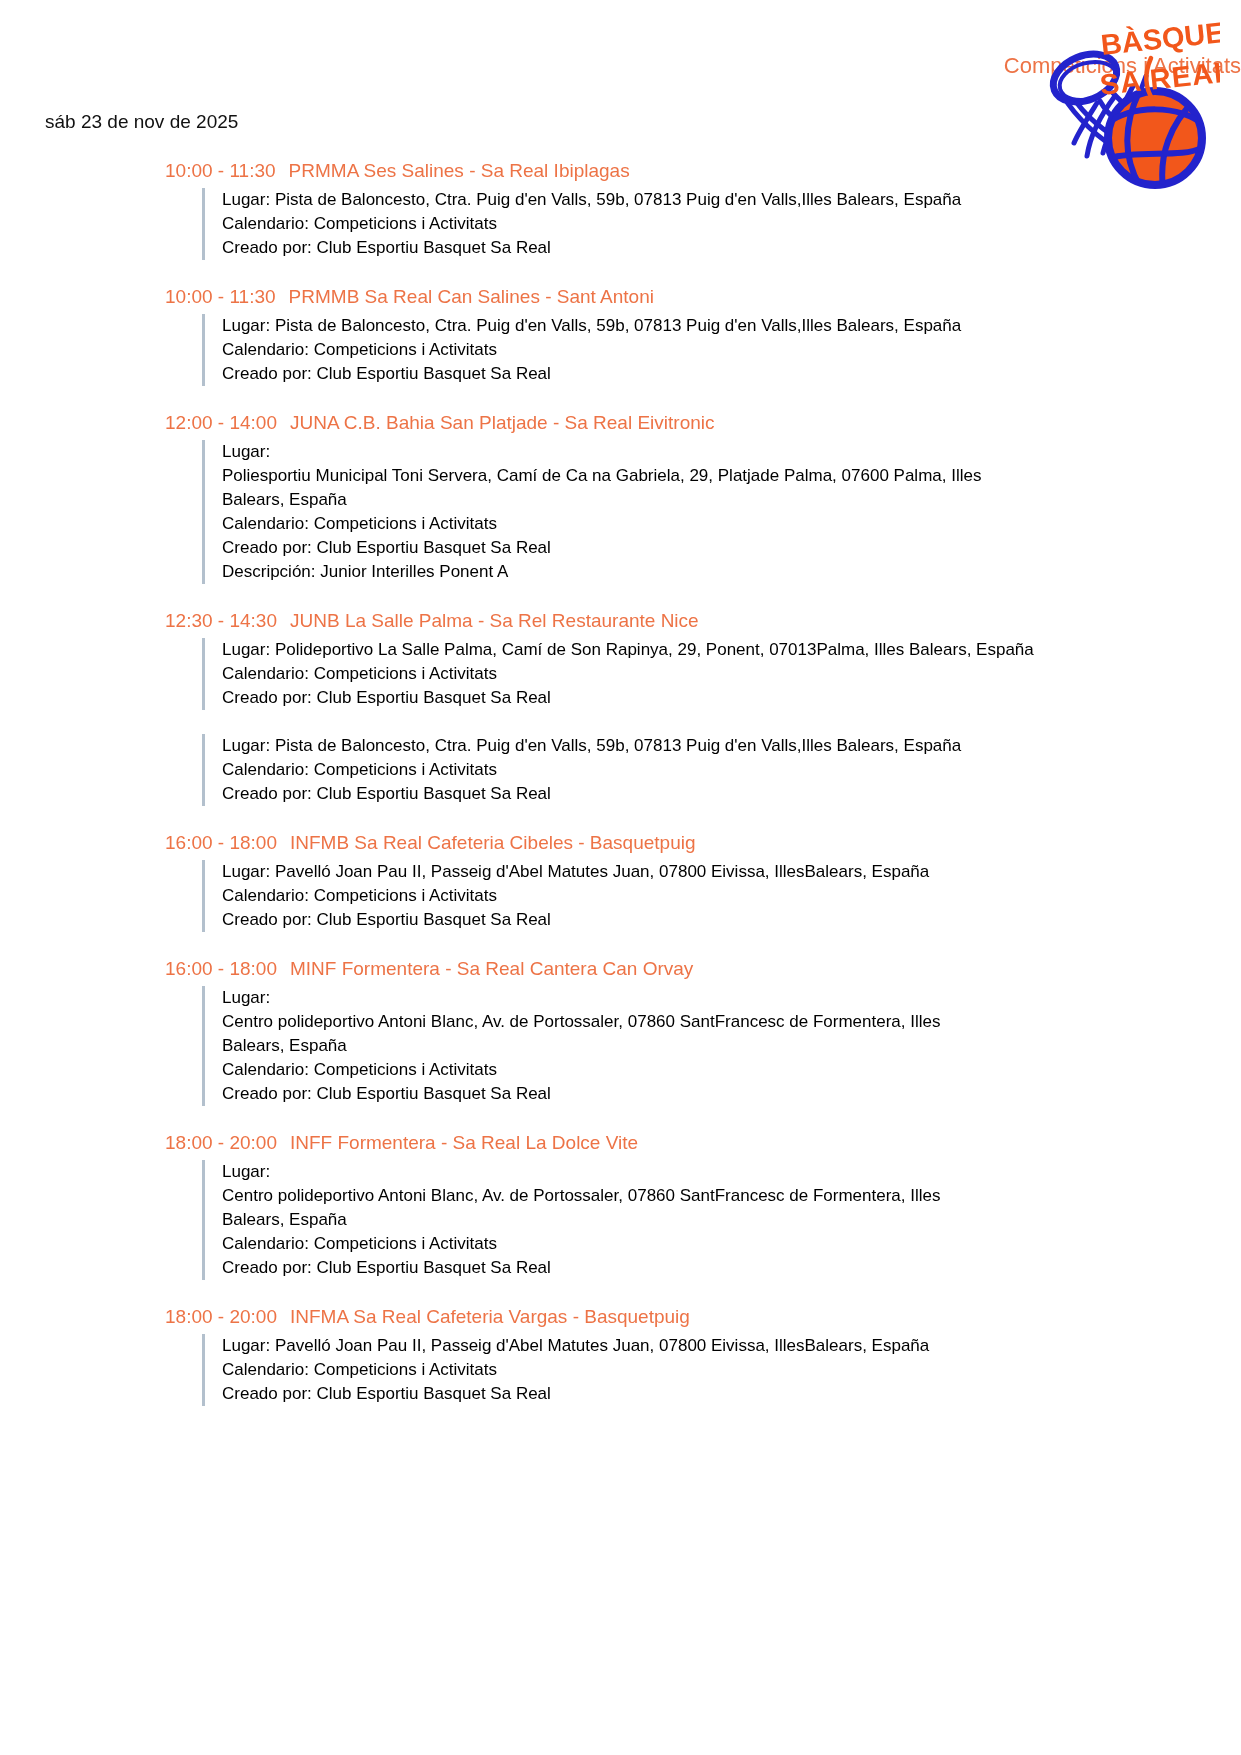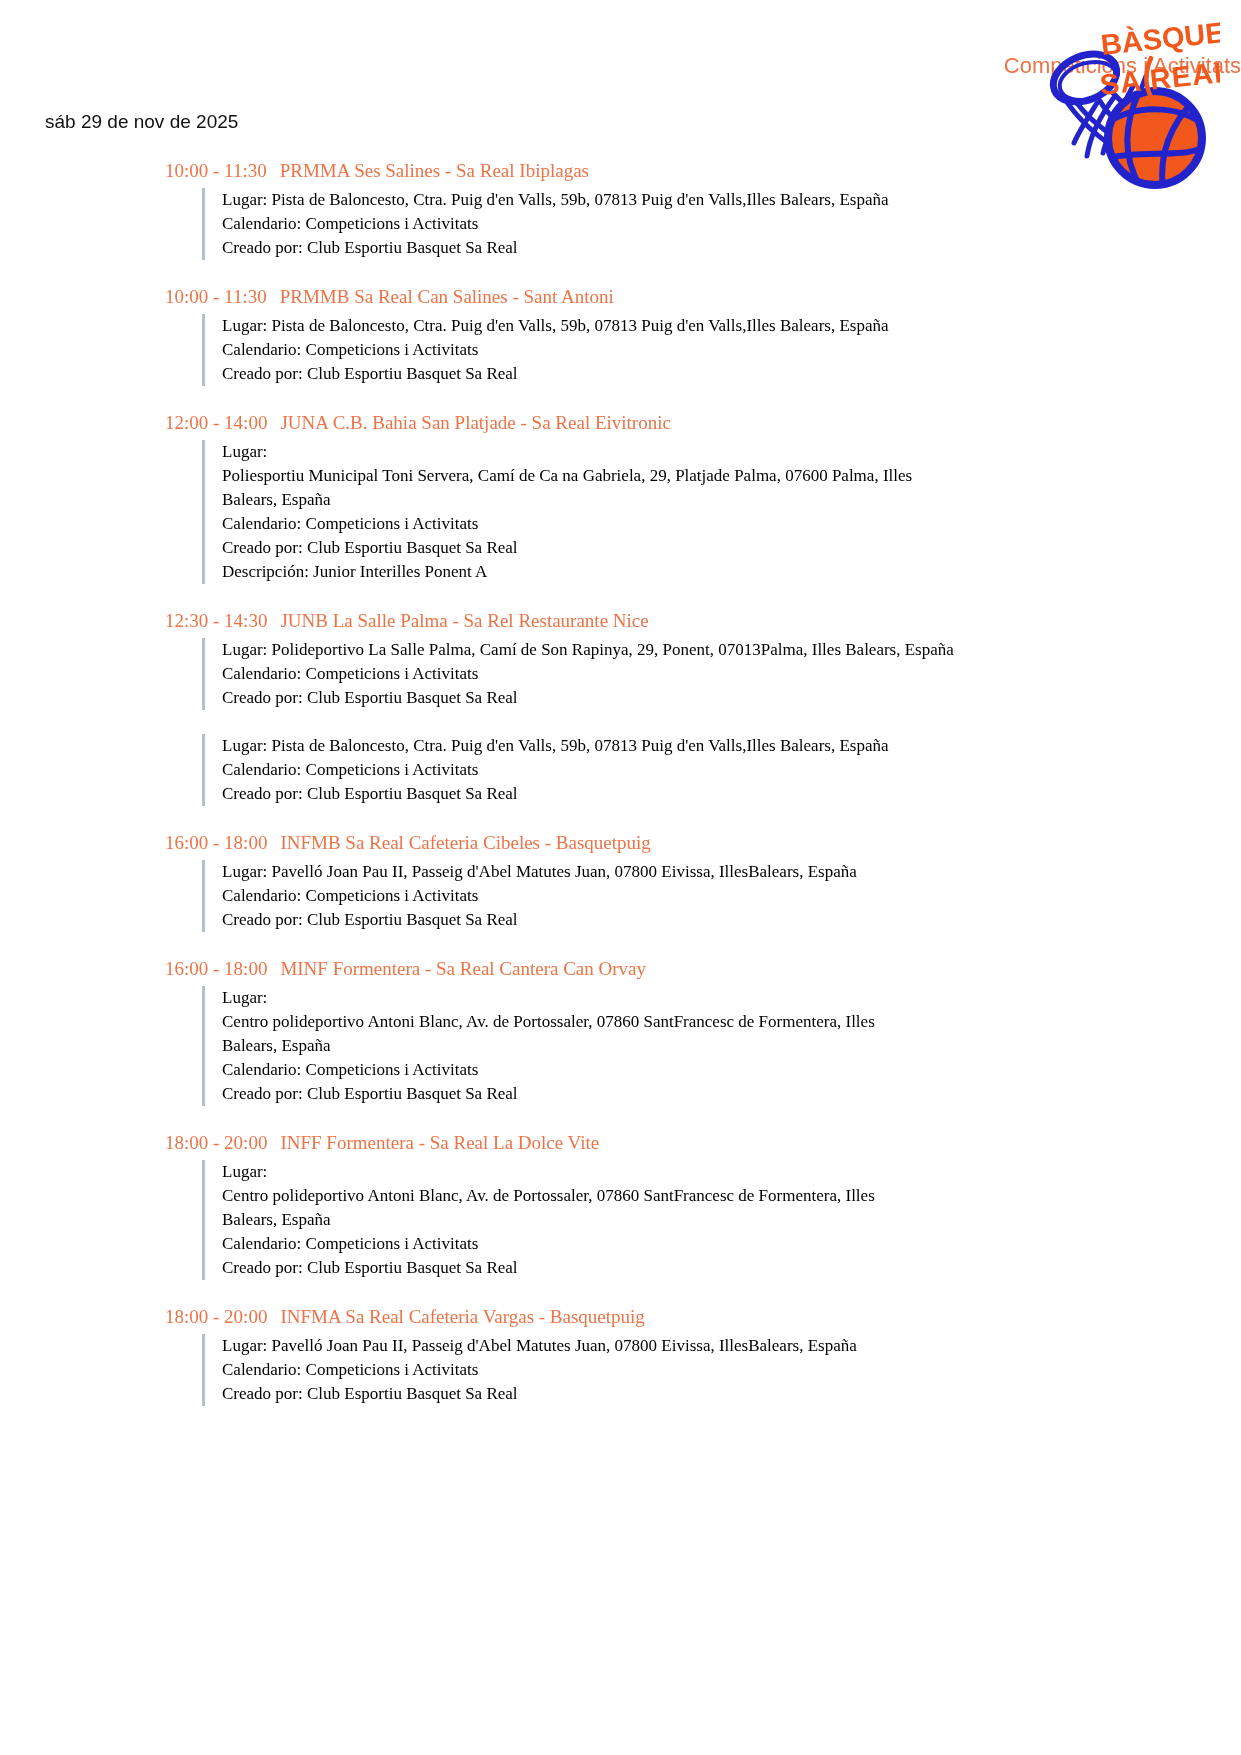--- a/index.html
+++ b/index.html
@@ -6,21 +6,21 @@
   body{width:1241px;height:1755px;position:relative;font-family:"Liberation Sans",sans-serif;color:#000;}
   .page{position:relative;width:1241px;height:1755px;overflow:hidden;background:#fff;}
 
   .page-title{margin:0;padding:53px 0 0 45px;font-size:22px;line-height:26px;font-weight:400;color:#ED7346;text-align:right;}
   .page-date{margin:32px 0 0 45px;font-size:19px;line-height:22px;color:#111;}
 
   .logo{position:absolute;left:1045px;top:0;width:175px;height:195px;}
   .logo text{font-family:"Liberation Sans",sans-serif;font-weight:700;}
 
   .event-list{margin:25px 20px 0 165px;}
-  .event{margin:0 0 24px 0;font-family:Liberation Serif, serif;}
+  .event{margin:0 0 24px 0;}
   .event-head{font-size:19px;line-height:26px;color:#ED7346;margin-bottom:4px;white-space:nowrap;}
   .event-time{}
   .event-title{margin-left:13px;}
   .event-details{margin-left:37px;border-left:3px solid #B3C0CD;padding-left:17px;font-size:17px;line-height:24px;color:#000;}
   .detail-line{white-space:nowrap;}
 </style>
 </head>
 <body>
 
 <div class="page">
@@ -58,21 +58,21 @@
     </g>
 
     <g fill="#F2571B">
       <text x="57" y="55" font-size="29" letter-spacing="0" transform="rotate(-6 57 55)">BÀSQUET</text>
       <text x="56" y="95" font-size="29" letter-spacing="1" transform="rotate(-6 56 95)">SA REAL</text>
       <path d="M106,58 C99,74 100,88 108,100" stroke="#F2571B" stroke-width="4.5" fill="none" stroke-linecap="round"></path>
     </g>
   </svg>
 
   <h1 class="page-title">Competicions i Activitats</h1>
-  <div class="page-date">sáb 29 de nov de 2025</div>
+  <div class="page-date">sáb 23 de nov de 2025</div>
 
   <div class="event-list">
   <div class="event">
     <div class="event-head">
       <span class="event-time">10:00 - 11:30</span><span class="event-title">PRMMA Ses Salines - Sa Real Ibiplagas</span>
     </div>
     <div class="event-details">
           <div class="detail-line">Lugar: Pista de Baloncesto, Ctra. Puig d'en Valls, 59b, 07813 Puig d'en Valls,Illes Balears, España</div>
           <div class="detail-line">Calendario: Competicions i Activitats</div>
           <div class="detail-line">Creado por: Club Esportiu Basquet Sa Real</div>

